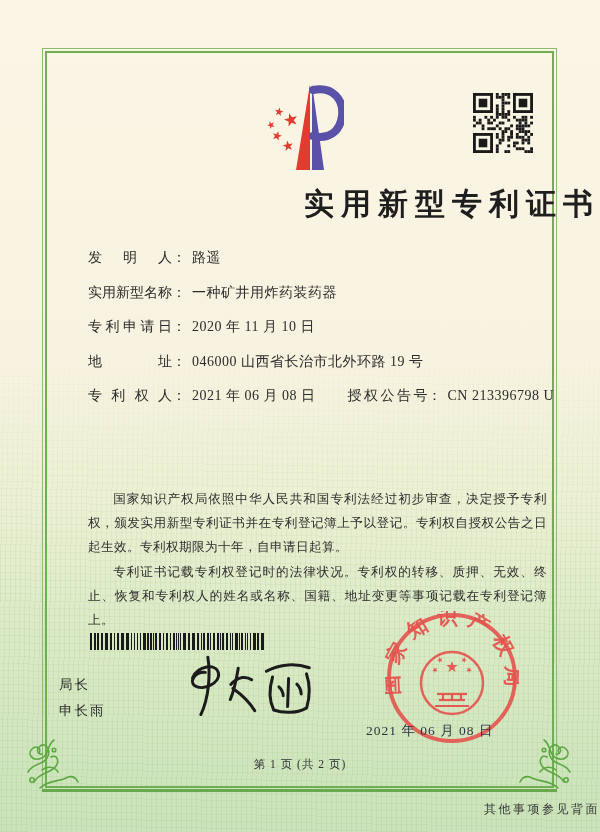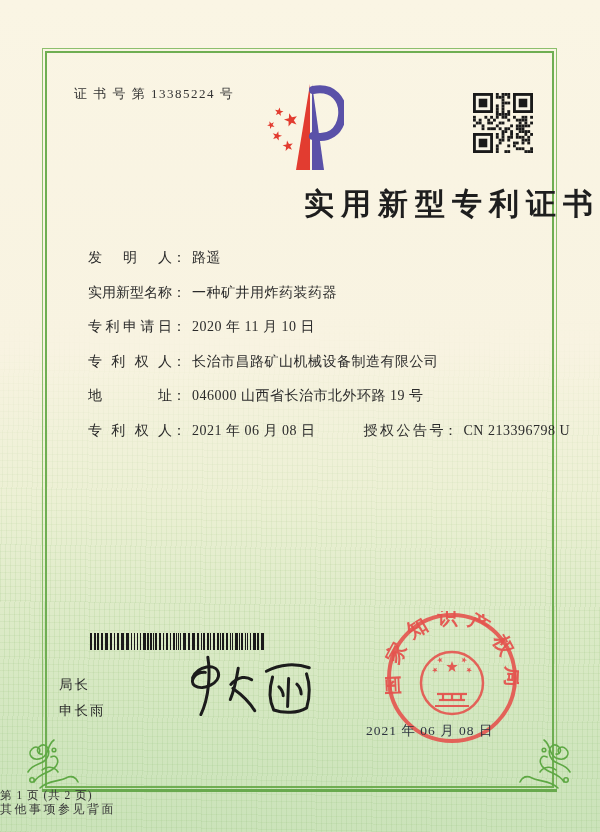--- a/index.html
+++ b/index.html
@@ -27,34 +27,34 @@
   .qr{position:absolute;left:473px;top:93px;width:60px;height:60px;z-index:2;}
   .title{
     position:absolute;left:0;right:0;top:184px;z-index:2;text-align:right;
     font-size:30px;font-weight:600;letter-spacing:7px;color:#1e1e1e;
   }
   .fields{position:absolute;left:88px;right:50px;top:249px;z-index:2;font-size:14px;}
   .frow{height:34.5px;white-space:nowrap;}
   .flabel{display:inline-block;width:84px;text-align:justify;text-align-last:justify;vertical-align:top;}
   .fcolon{display:inline-block;margin-right:6px;}
   .fvalue{letter-spacing:.5px;}
-  .field-inline2{margin-left:48px;}
+  .field-inline2{margin-left:32px;}
   .field-inline2 .flabel{width:80px;}
   .paras{position:absolute;left:88px;width:459px;top:487px;z-index:2;}
   .paras p{
     margin:0;font-size:12.6px;line-height:1.92;letter-spacing:.4px;
     text-indent:2em;text-align:justify;color:#2e2e2e;
   }
   .barcode{position:absolute;left:90px;top:633px;width:178px;height:17px;z-index:2;}
   .signer{position:absolute;left:59px;top:672px;z-index:2;font-size:13.5px;line-height:26px;letter-spacing:2px;}
   .sign-script{position:absolute;left:165px;top:650px;width:160px;height:80px;z-index:3;transform:rotate(-2deg);}
   .seal{position:absolute;left:385px;top:611px;width:134px;height:134px;z-index:2;}
   .seal-date{position:absolute;left:366px;top:722px;z-index:4;font-size:13.5px;letter-spacing:1px;color:#2e3440;}
-  .page-info{position:absolute;left:0;right:0;top:788px;z-index:2;text-align:left;font-size:11.5px;letter-spacing:1px;color:#333;}
-  .back-note{position:absolute;left:0;right:0;top:801px;z-index:2;text-align:left;font-size:12px;letter-spacing:2.5px;color:#3a3a3a;}
+  .page-info{position:absolute;left:0;right:0;top:757px;z-index:2;text-align:center;font-size:11.5px;letter-spacing:1px;color:#333;}
+  .back-note{position:absolute;left:0;right:0;top:801px;z-index:2;text-align:right;font-size:12px;letter-spacing:2.5px;color:#3a3a3a;}
   .corner{position:absolute;z-index:3;width:56px;height:56px;}
   .corner-bl{left:24px;top:738px;}
   .corner-br{left:518px;top:738px;transform:scaleX(-1);}
 </style>
 </head>
 <body>
 
 <div class="page">
   <div class="guilloche"></div>
   <div class="frame"></div>
@@ -75,21 +75,20 @@
       <path d="M30,2 C22,8 26,16 18,20 C8,24 3,16 8,11 C12,7 18,10 15,15"></path>
       <path d="M4,34 C10,24 20,28 24,18 C27,9 20,4 15,9 C12,12 14,17 18,16"></path>
       <path d="M10,44 C16,34 26,36 32,28 C36,22 32,16 27,19"></path>
       <path d="M16,50 C24,42 34,44 42,40 C48,37 52,40 54,44"></path>
       <path d="M34,34 C30,28 22,28 18,32"></path>
       <circle cx="8" cy="42" r="2.2"></circle>
       <circle cx="30" cy="12" r="1.8"></circle>
     </g>
   </svg>
 
-  <div class="cert-no">证 书 号 第 13385224 号</div>
 
   <svg class="logo" viewBox="0 0 86 96">
     <polygon points="52,4 38,90 52,90" fill="#e23c30"></polygon>
     <polygon points="54,4 54,90 66,90" fill="#5a51a8"></polygon>
     <path d="M55,10 C75,6 86,20 84,36 C82,52 70,60 55,56" fill="none" stroke="#5a51a8" stroke-width="8" stroke-linecap="round"></path>
     <g id="logo-stars" fill="#e23c30">
         <polygon points="33.0,33.0 34.6,37.7 39.7,37.8 35.7,40.9 37.1,45.7 33.0,42.8 28.9,45.7 30.3,40.9 26.3,37.8 31.4,37.7" transform="rotate(-15 33 40)"></polygon>
         <polygon points="21.0,27.5 22.1,30.5 25.3,30.6 22.7,32.6 23.6,35.6 21.0,33.8 18.4,35.6 19.3,32.6 16.7,30.6 19.9,30.5" transform="rotate(10 21 32)"></polygon>
         <polygon points="13.0,41.0 13.9,43.7 16.8,43.8 14.5,45.5 15.4,48.2 13.0,46.6 10.6,48.2 11.5,45.5 9.2,43.8 12.1,43.7" transform="rotate(-25 13 45)"></polygon>
         <polygon points="19.0,51.0 20.2,54.4 23.8,54.5 20.9,56.6 21.9,60.0 19.0,58.0 16.1,60.0 17.1,56.6 14.2,54.5 17.8,54.4" transform="rotate(15 19 56)"></polygon>
@@ -232,30 +231,31 @@
     <div class="frow">
       <span class="flabel">发明人</span><span class="fcolon">：</span><span class="fvalue">路遥</span>
     </div>
     <div class="frow">
       <span class="flabel">实用新型名称</span><span class="fcolon">：</span><span class="fvalue">一种矿井用炸药装药器</span>
     </div>
     <div class="frow">
       <span class="flabel">专利申请日</span><span class="fcolon">：</span><span class="fvalue">2020 年 11 月 10 日</span>
     </div>
     <div class="frow">
-      <span class="flabel">专利权人</span><span class="fcolon">：</span><span class="fvalue">长治市昌路矿山机械设备制造有限公司</span>
-    </div>
-    <div class="frow">
       <span class="flabel">地址</span><span class="fcolon">：</span><span class="fvalue">046000 山西省长治市北外环路 19 号</span>
     </div>
     <div class="frow">
       <span><span class="flabel">专利权人</span><span class="fcolon">：</span><span class="fvalue">2021 年 06 月 08 日</span></span><span class="field-inline2"><span class="flabel">授权公告号</span><span class="fcolon">：</span><span class="fvalue">CN 213396798 U</span></span>
     </div>
   </div>
 
+  <div class="paras">
+    <p>国家知识产权局依照中华人民共和国专利法经过初步审查，决定授予专利权，颁发实用新型专利证书并在专利登记簿上予以登记。专利权自授权公告之日起生效。专利权期限为十年，自申请日起算。</p>
+    <p>专利证书记载专利权登记时的法律状况。专利权的转移、质押、无效、终止、恢复和专利权人的姓名或名称、国籍、地址变更等事项记载在专利登记簿上。</p>
+  </div>
 
   <svg class="barcode" id="barcode" viewBox="0 0 178 17" preserveAspectRatio="none">
       <rect x="0" y="0" width="2" height="17" fill="#1a1a1a"></rect>
       <rect x="4" y="0" width="2" height="17" fill="#1a1a1a"></rect>
       <rect x="7" y="0" width="2" height="17" fill="#1a1a1a"></rect>
       <rect x="11" y="0" width="2" height="17" fill="#1a1a1a"></rect>
       <rect x="15" y="0" width="3" height="17" fill="#1a1a1a"></rect>
       <rect x="20" y="0" width="2" height="17" fill="#1a1a1a"></rect>
       <rect x="24" y="0" width="1" height="17" fill="#1a1a1a"></rect>
       <rect x="27" y="0" width="2" height="17" fill="#1a1a1a"></rect>

